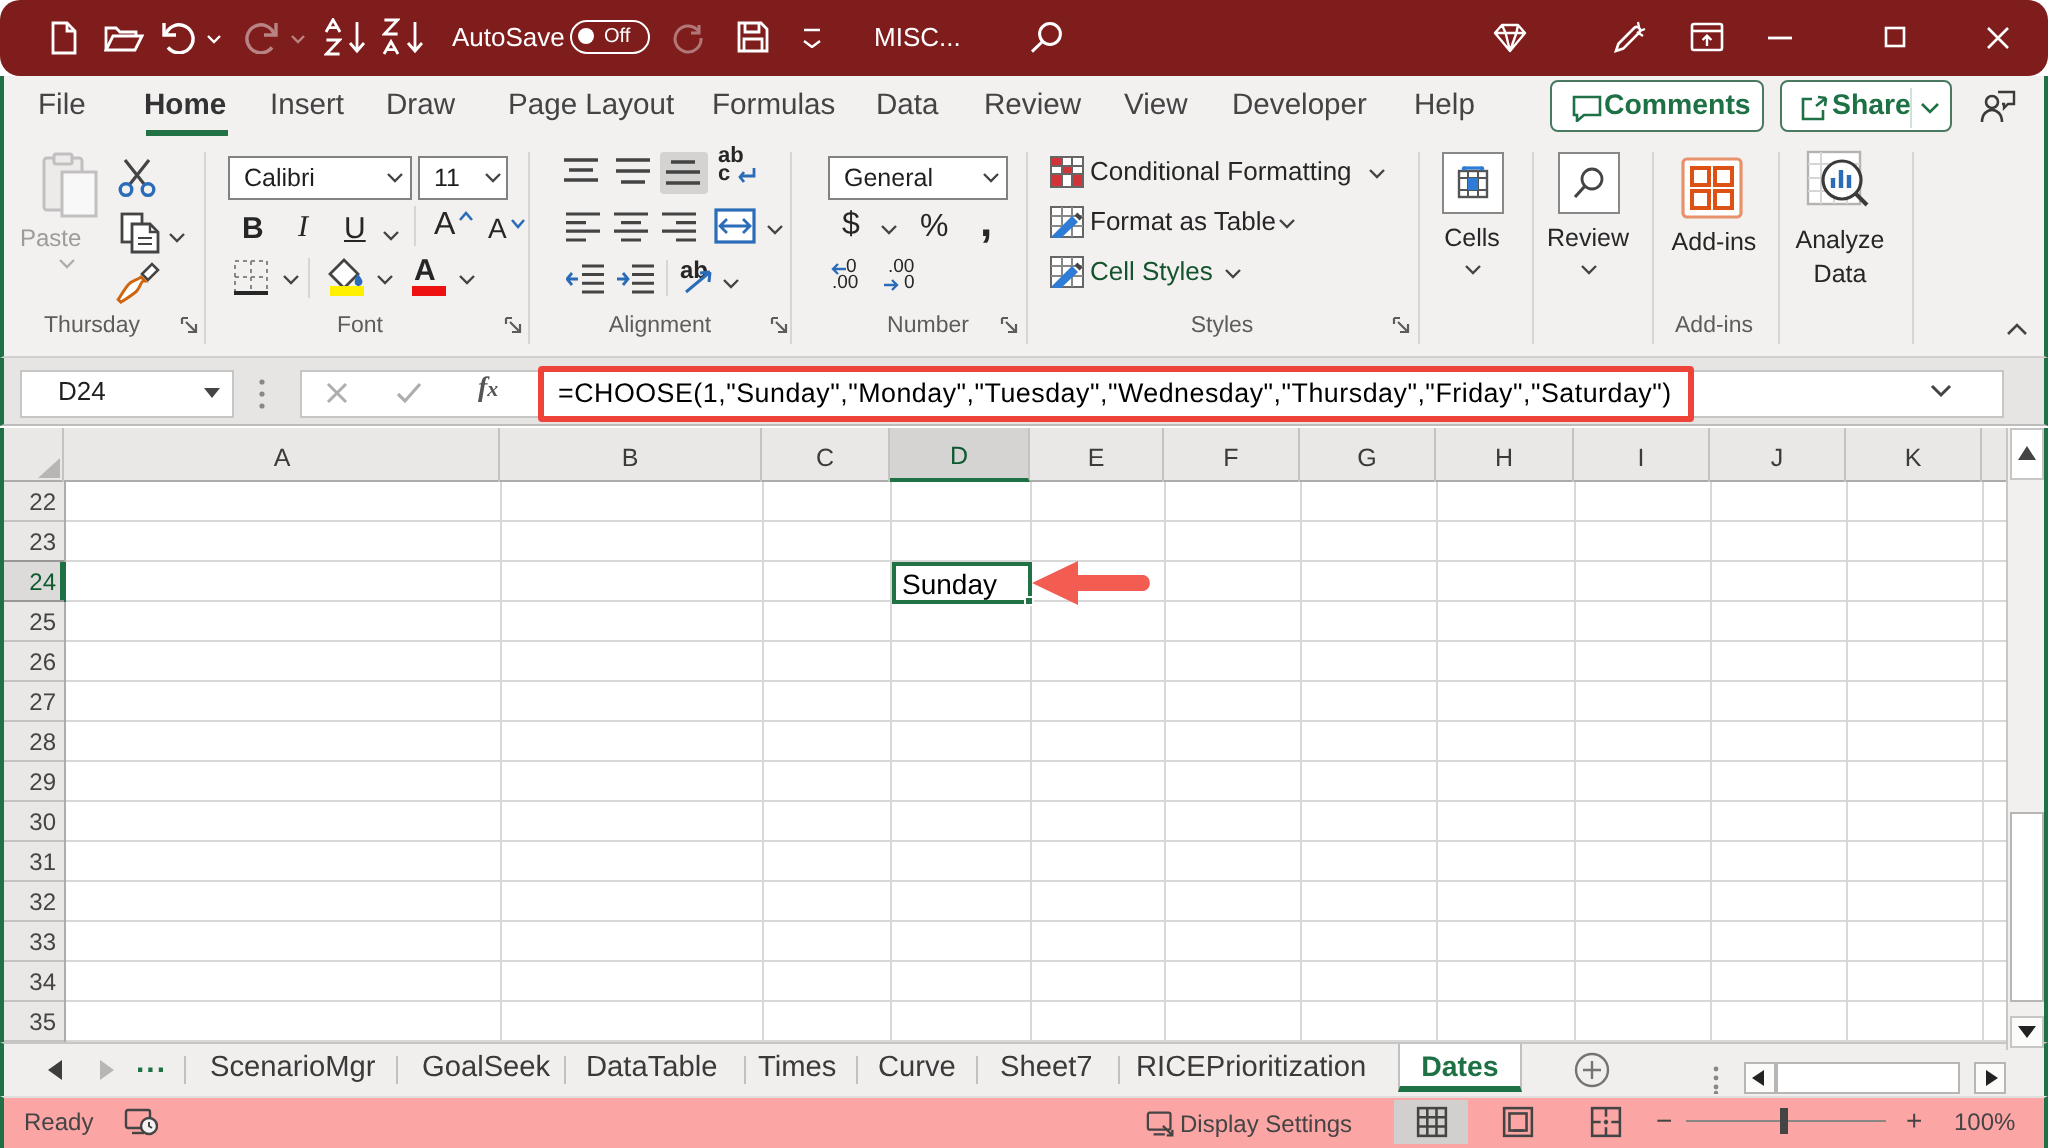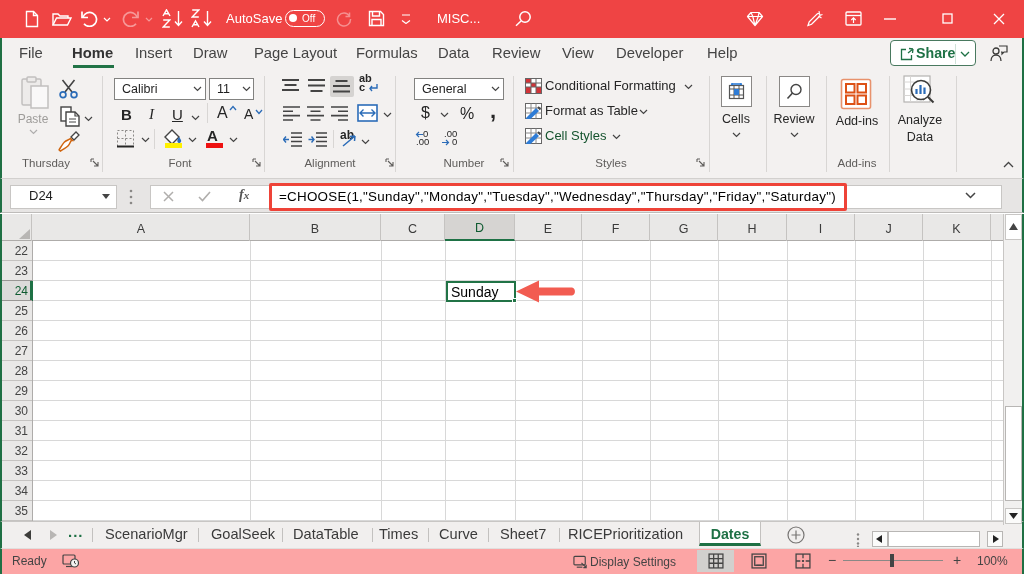--- a/index.html
+++ b/index.html
@@ -1,21 +1,21 @@
 <!DOCTYPE html>
 <html><head>
 <meta charset="utf-8">
 <style>
   * { margin:0; padding:0; box-sizing:border-box; }
   html,body { width:1024px; height:574px; overflow:hidden; }
   body { font-family:"Liberation Sans", sans-serif; }
   #root { position:relative; width:1024px; height:574px; background:#fff; overflow:hidden; }
   .abs { position:absolute; }
   
-  #titlebar { left:0; top:0; width:1024px; height:38px; background:#ef4444; }
+  #titlebar { left:0; top:0; width:1024px; height:38px; background:#7f1d1d;border-radius:10px; }
   .wt { color:#fff; }
   
   #tabrow { left:0; top:38px; width:1024px; height:30px; background:#F3F1F0; border-left:2px solid #1F7044; border-right:2px solid #1F7044; }
   .rtab { position:absolute; top:7px; font-size:14.8px; color:#444; }
   
   #ribbon { left:0; top:68px; width:1024px; height:111px; background:#F3F1F0; border-left:2px solid #1F7044; border-right:2px solid #1F7044; border-bottom:1px solid #D2D0CE; }
   .glabel { position:absolute; top:89px; font-size:11.5px; color:#5E5C5A; text-align:center; }
   .vsep { position:absolute; top:8px; width:1px; height:96px; background:#D8D6D4; }
   .combo { position:absolute; background:#fff; border:1px solid #828280; font-size:12.5px; color:#1F1F1F; }
   
@@ -120,20 +120,26 @@
     <div class="abs" style="left:71px;top:27px;width:41px;height:3px;background:#217346"></div>
     <div class="rtab" style="left:133px">Insert</div>
     <div class="rtab" style="left:191px">Draw</div>
     <div class="rtab" style="left:252px">Page Layout</div>
     <div class="rtab" style="left:354px">Formulas</div>
     <div class="rtab" style="left:436px">Data</div>
     <div class="rtab" style="left:490px">Review</div>
     <div class="rtab" style="left:560px">View</div>
     <div class="rtab" style="left:614px">Developer</div>
     <div class="rtab" style="left:705px">Help</div>
+    <div class="abs" style="left:773px;top:2px;width:107px;height:26px;background:#fff;border:1px solid #49795f;border-radius:4px">
+      <svg class="abs" style="left:10px;top:6px" width="15" height="14" viewBox="0 0 15 14">
+          <path d="M1 1.5 h13 v9 h-8 l-3.5 3 v-3 h-1.5 z" fill="none" stroke="#1E7145" stroke-width="1.3"></path>
+        </svg>
+      <div class="abs" style="left:26px;top:4px;font-size:14.2px;font-weight:bold;color:#1E7145">Comments</div>
+    </div>
     <div class="abs" style="left:888px;top:2px;width:86px;height:26px;background:#fff;border:1px solid #49795f;border-radius:4px">
       <svg class="abs" style="left:9px;top:6px" width="15" height="14" viewBox="0 0 15 14">
           <path d="M8 6 L13 2 M13 2 l-4 -.5 M13 2 l-.5 4 M6 2.5 H1.5 V12.5 H11.5 V8" fill="none" stroke="#1E7145" stroke-width="1.3"></path>
         </svg>
       <div class="abs" style="left:25px;top:4px;font-size:14.2px;font-weight:bold;color:#1E7145">Share</div>
       <div class="abs" style="left:64px;top:3px;width:1px;height:20px;background:#cfe2d8"></div>
       <svg class="abs" style="left:69px;top:10px" width="10" height="7" viewBox="0 0 10 7">
           <path d="M1 1 l4 4 L9 1" fill="none" stroke="#1E7145" stroke-width="1.3"></path>
         </svg>
     </div>
@@ -143,21 +149,21 @@
       <path d="M9 2 h8 v6 h-3 l-2 2 v-2 h-1" fill="#F3F1F0" stroke="#3a3a38" stroke-width="1.2"></path>
     </svg>
   </div>
   <div id="ribbon" class="abs">
 
     <svg class="abs" style="left:18px;top:8px;opacity:.55" width="30" height="34" viewBox="0 0 30 34">
       <rect x="2" y="3" width="19" height="26" rx="1.5" fill="#E9E7E6" stroke="#9a9898" stroke-width="1.5"></rect>
       <rect x="7" y="1" width="9" height="5" rx="1" fill="#E9E7E6" stroke="#9a9898" stroke-width="1.5"></rect>
       <rect x="11" y="10" width="17" height="22" fill="#fff" stroke="#9a9898" stroke-width="1.5"></rect>
     </svg>
-    <div class="abs" style="left:8px;top:44px;width:46px;text-align:center;font-size:12px;color:#9E9C9A">Paste</div>
+    <div class="abs" style="left:8px;top:44px;width:46px;font-size:12px;color:#9E9C9A">Paste</div>
     <svg class="abs" style="left:27px;top:61px;opacity:.55" width="9" height="6" viewBox="0 0 9 6">
         <path d="M1 1 l3.5 3.5 L8 1" fill="none" stroke="#777" stroke-width="1.2"></path>
       </svg>
     <svg class="abs" style="left:57px;top:11px" width="19" height="20" viewBox="0 0 19 20">
       <path d="M3.5 1 L13 13 M15.5 1 L6 13" stroke="#444" stroke-width="1.6"></path>
       <circle cx="4" cy="15.8" r="2.9" fill="none" stroke="#2b6cb8" stroke-width="1.7"></circle>
       <circle cx="15" cy="15.8" r="2.9" fill="none" stroke="#2b6cb8" stroke-width="1.7"></circle>
     </svg>
     <svg class="abs" style="left:58px;top:38px" width="20" height="22" viewBox="0 0 20 22">
       <rect x="1" y="1" width="10" height="14" fill="#fff" stroke="#444" stroke-width="1.4"></rect>

